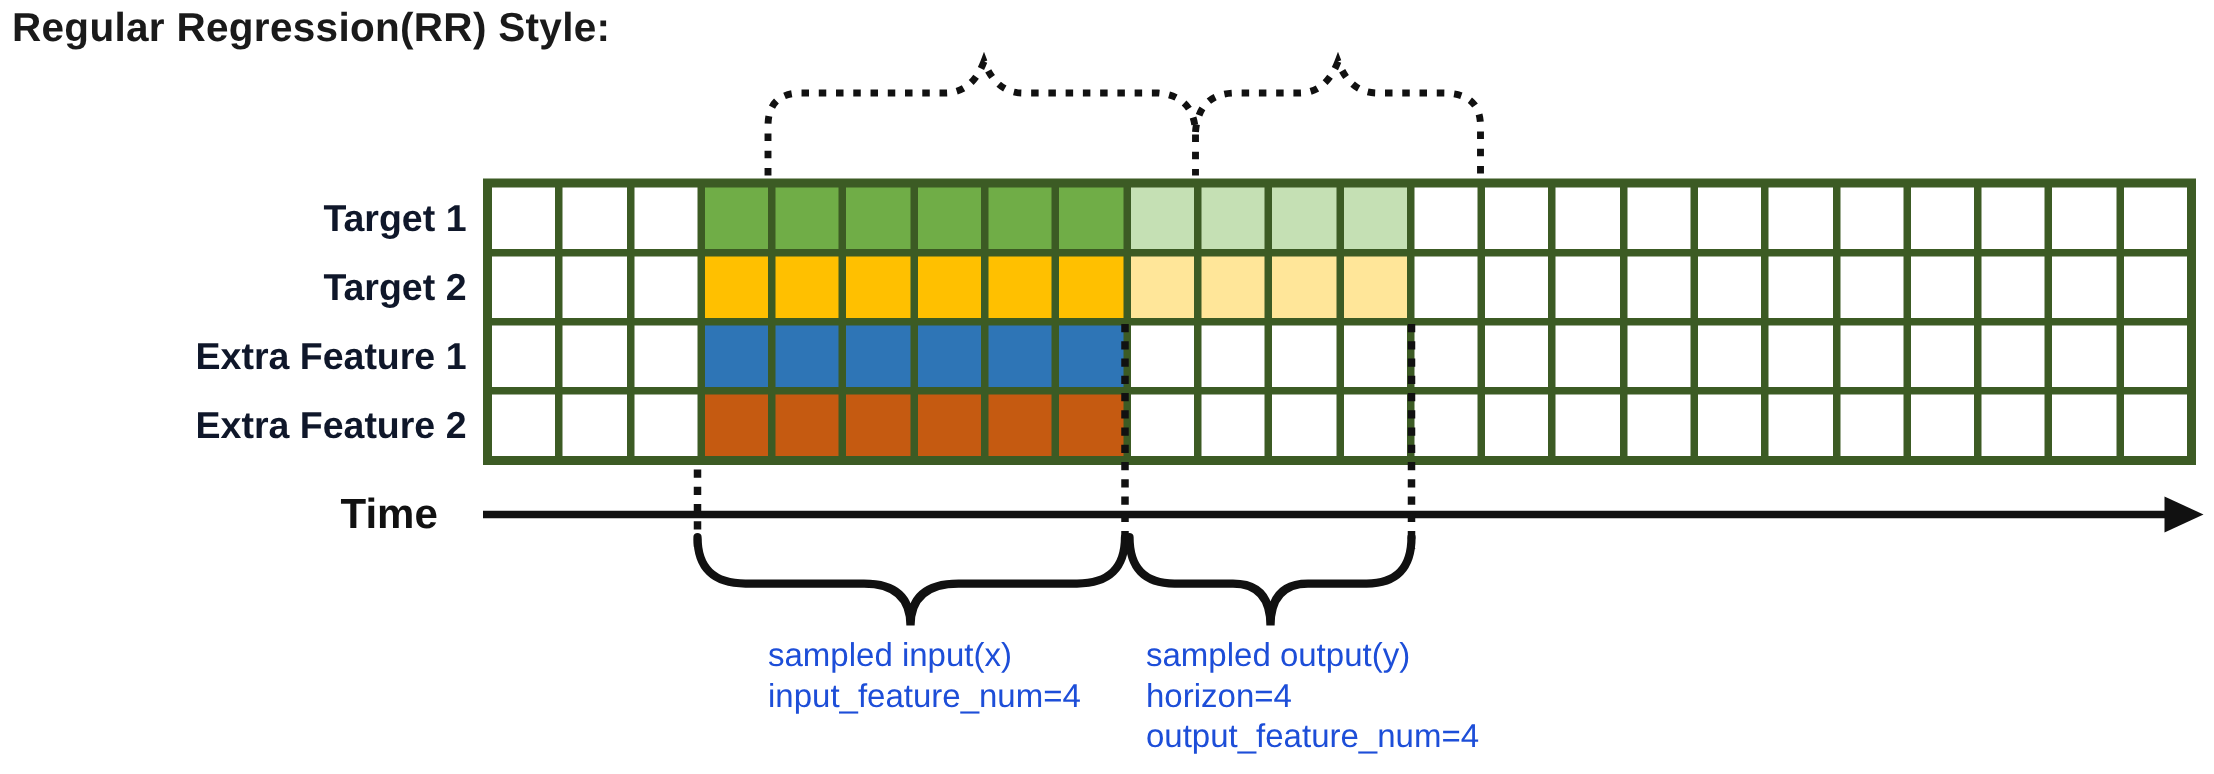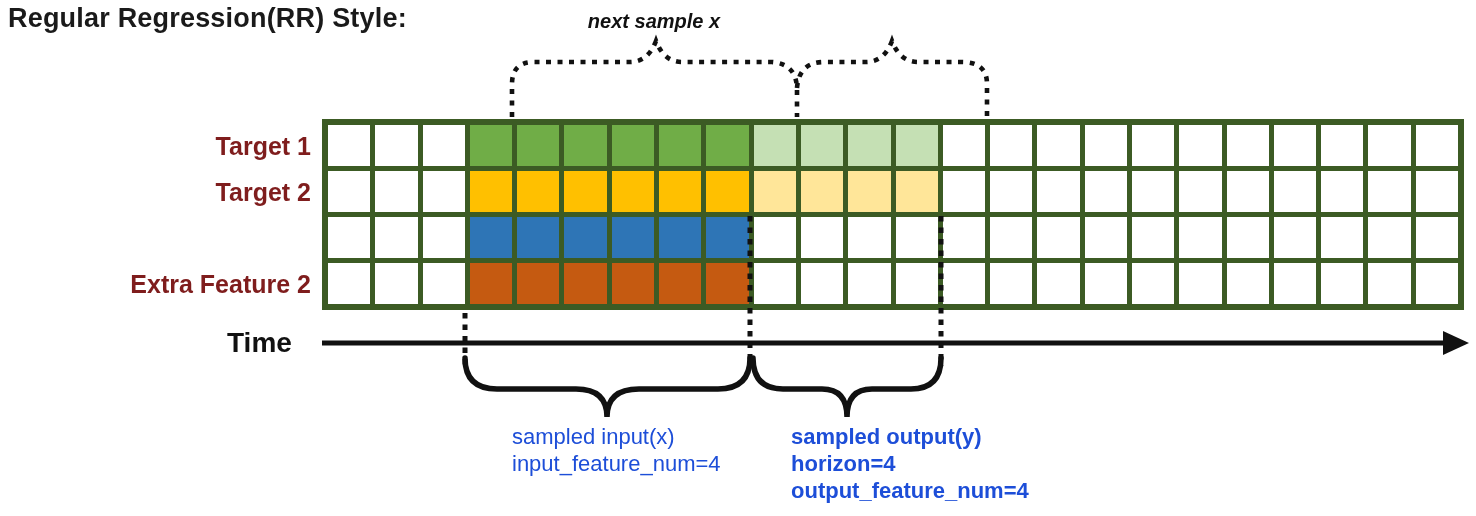--- a/index.html
+++ b/index.html
@@ -6,21 +6,21 @@
   #canvas{
     position:relative;width:1476px;height:516px;background:#ffffff;
     font-family:"Liberation Sans", sans-serif;color:#1a1a1a;overflow:hidden;
   }
   .title{
     position:absolute;left:8px;top:3px;font-size:27px;font-weight:bold;
     letter-spacing:0.2px;color:#1a1a1a;
   }
   .row-label{
     position:absolute;left:0;width:311px;height:32px;line-height:32px;
-    text-align:right;font-size:25px;font-weight:bold;color:#7f1d1d;
+    text-align:right;font-size:25px;font-weight:bold;color:#0f172a;
   }
   #sample-grid{
     position:absolute;left:322px;top:119px;width:1142px;height:191px;
     box-sizing:border-box;padding:6px;display:grid;
     grid-template-columns:repeat(24,1fr);grid-template-rows:repeat(4,1fr);
     gap:5px;
   }
   .cell{width:100%;height:100%;}
   .brace-label{
     position:absolute;top:10px;width:260px;text-align:center;
@@ -29,32 +29,33 @@
   #label-next-x{left:524px;}
   #label-next-y{left:758px;}
   .time-label{
     position:absolute;left:227px;top:327px;font-size:28px;font-weight:bold;color:#111;
   }
   .ann-block{
     position:absolute;top:423px;font-size:22px;line-height:27px;color:#1d4ed8;
     white-space:nowrap;
   }
   #input-block{left:512px;}
-  #output-block{left:791px;font-weight:bold;}
+  #output-block{left:764px;}
   #overlay{position:absolute;left:0;top:0;z-index:5;pointer-events:none;}
 </style>
 </head>
 <body>
 
 <div id="canvas">
 
   <div class="title">Regular Regression(RR) Style:</div>
 
   <div class="row-label" style="top:130px;">Target 1</div>
   <div class="row-label" style="top:176px;">Target 2</div>
+  <div class="row-label" style="top:222px;">Extra Feature 1</div>
   <div class="row-label" style="top:268px;">Extra Feature 2</div>
 
   <div id="sample-grid" style="background: rgb(60, 91, 36);">
       <div class="cell" style="background: rgb(255, 255, 255);"></div>
       <div class="cell" style="background: rgb(255, 255, 255);"></div>
       <div class="cell" style="background: rgb(255, 255, 255);"></div>
       <div class="cell" style="background: rgb(112, 173, 71);"></div>
       <div class="cell" style="background: rgb(112, 173, 71);"></div>
       <div class="cell" style="background: rgb(112, 173, 71);"></div>
       <div class="cell" style="background: rgb(112, 173, 71);"></div>
@@ -142,21 +143,20 @@
       <div class="cell" style="background: rgb(255, 255, 255);"></div>
       <div class="cell" style="background: rgb(255, 255, 255);"></div>
       <div class="cell" style="background: rgb(255, 255, 255);"></div>
       <div class="cell" style="background: rgb(255, 255, 255);"></div>
       <div class="cell" style="background: rgb(255, 255, 255);"></div>
       <div class="cell" style="background: rgb(255, 255, 255);"></div>
       <div class="cell" style="background: rgb(255, 255, 255);"></div>
       <div class="cell" style="background: rgb(255, 255, 255);"></div>
     </div>
 
-  <div class="brace-label" id="label-next-x">next sample x</div>
 
   <div class="time-label">Time</div>
 
   <div class="ann-block" id="input-block">
     <div>sampled input(x)</div>
     <div>input_feature_num=4</div>
   </div>
   <div class="ann-block" id="output-block">
     <div>sampled output(y)</div>
     <div>horizon=4</div>

